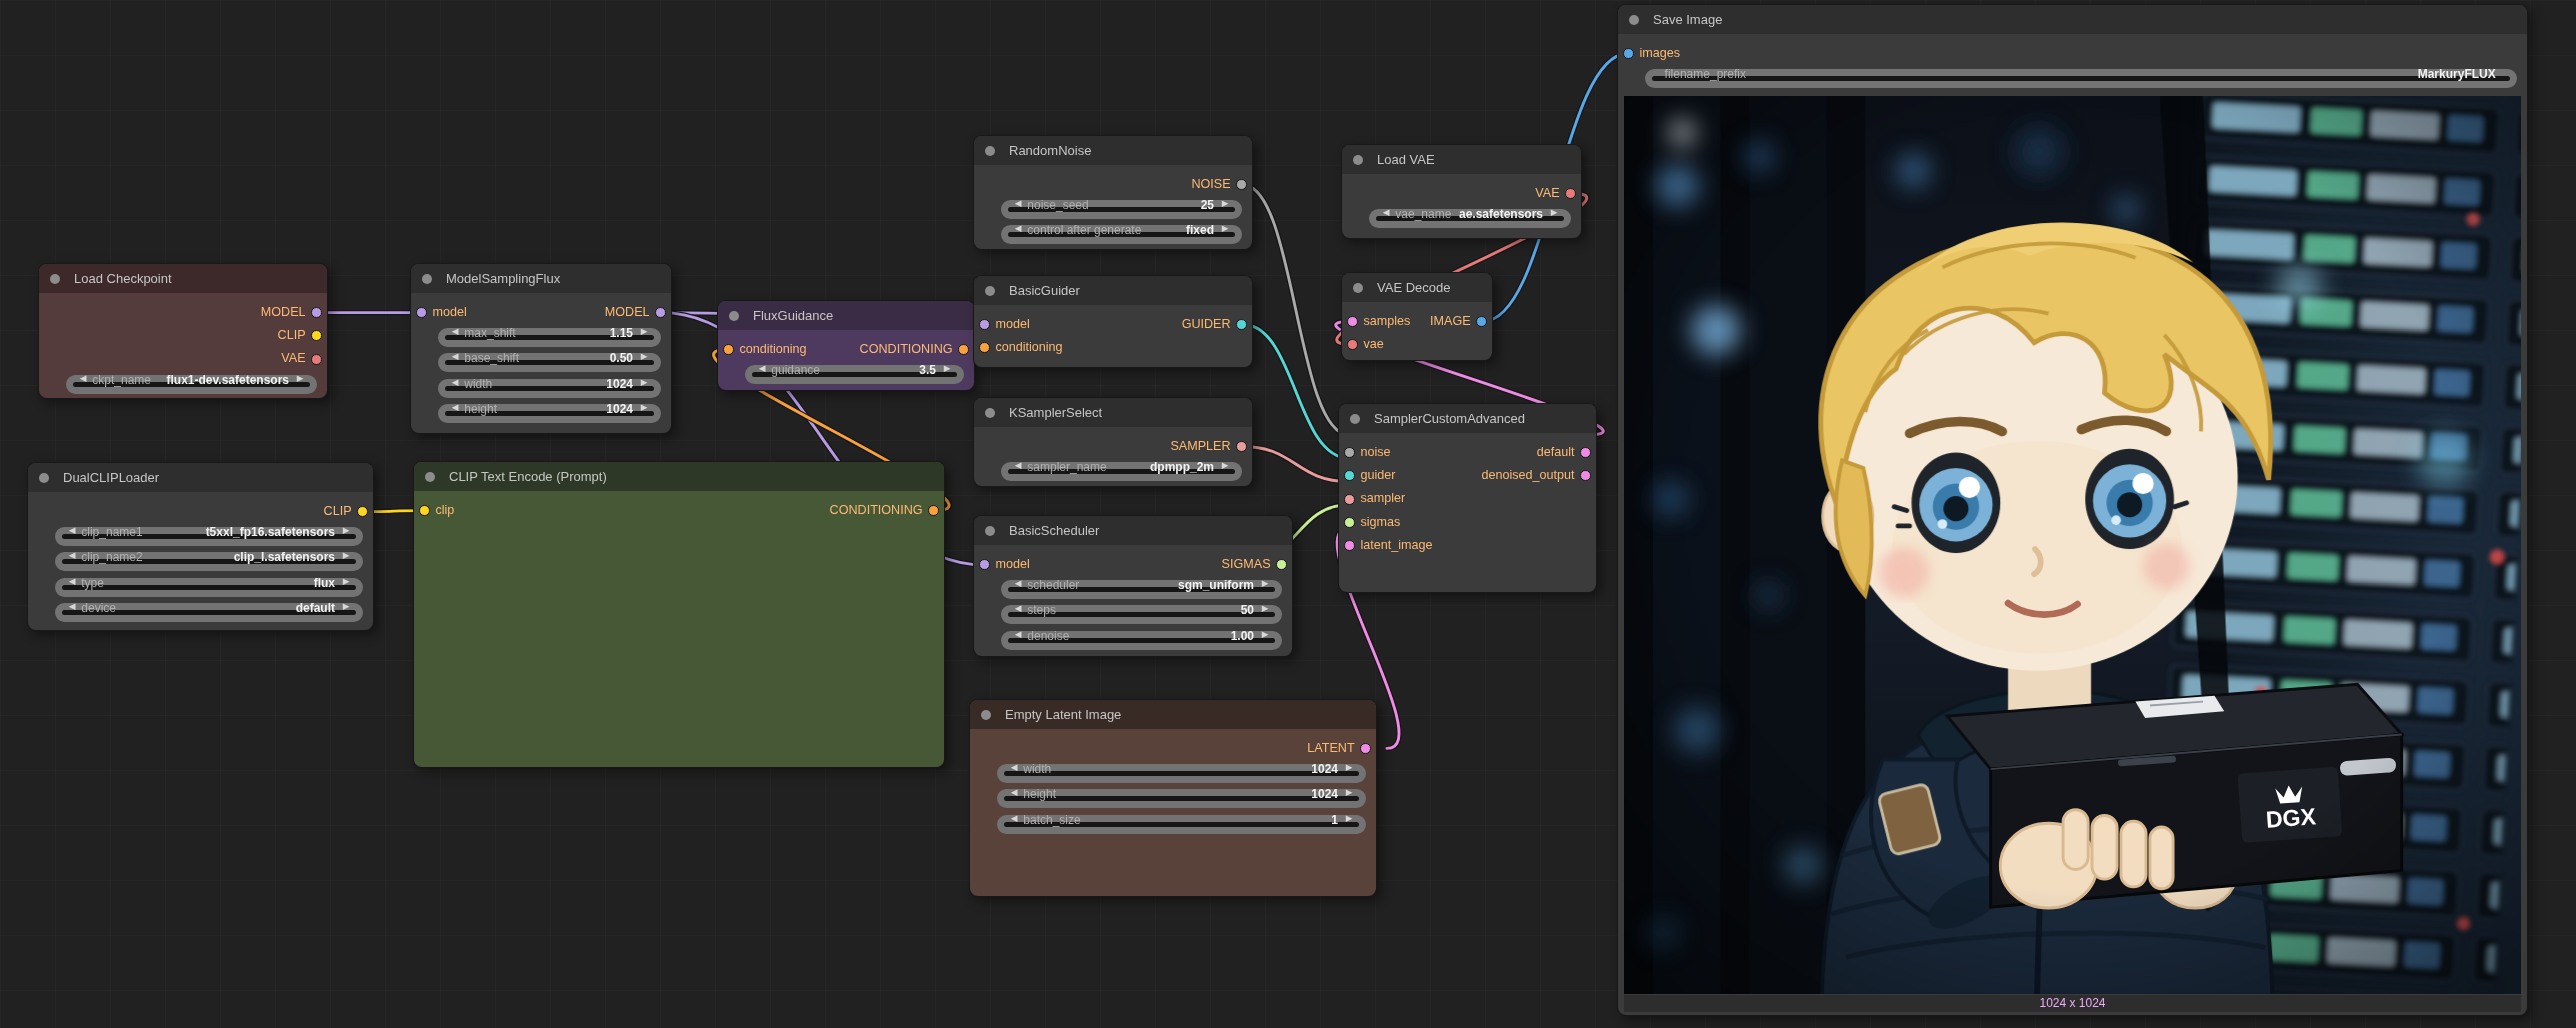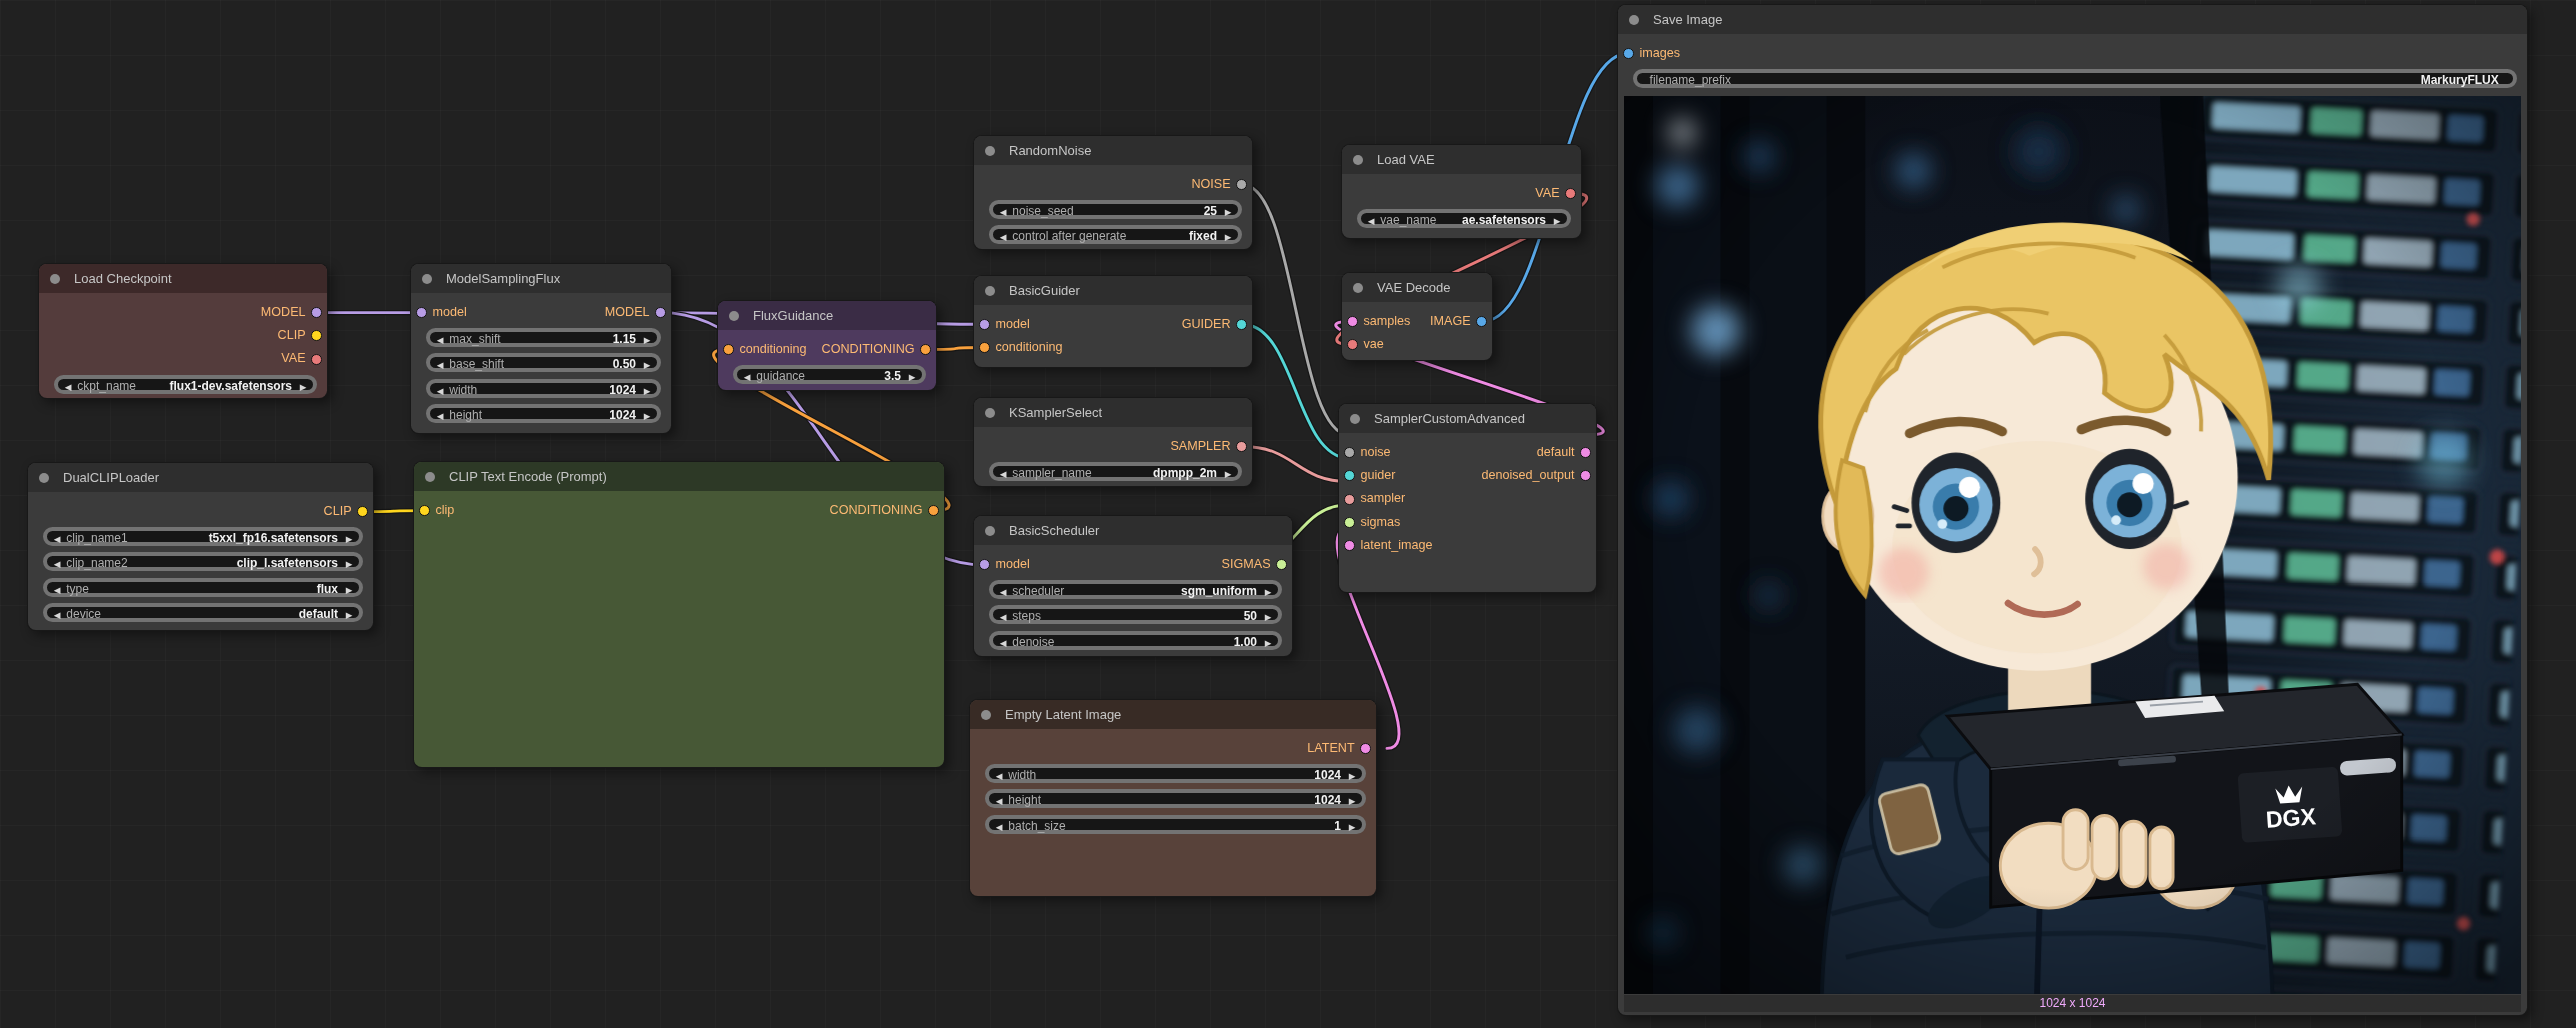--- a/index.html
+++ b/index.html
@@ -18,22 +18,22 @@
   .node.purple{--hdr:#3a2c45;--bod:#4e3a5e;}
   .node.green{--hdr:#2d3926;--bod:#475836;}
   .node.brown{--hdr:#382b25;--bod:#58423a;}
   .node-header{position:absolute;left:0;right:0;top:0;height:29px;background:var(--hdr);
     border-radius:7.8px 7.8px 0 0;}
   .node-title{position:absolute;left:35px;top:0;line-height:29px;font-size:13px;color:#c6c6c6;white-space:nowrap;}
   .collapse-dot{position:absolute;left:10.7px;top:9.7px;width:10.7px;height:10.7px;border-radius:50%;background:#8c8c8c;}
   .slot-dot{position:absolute;width:10.7px;height:10.7px;border-radius:50%;border:1px solid #161616;box-sizing:border-box;}
   .slot-label{position:absolute;font-size:12.6px;color:#fdba74;line-height:23px;white-space:nowrap;}
   .slot-label.out{text-align:right;}
-  .widget{position:absolute;left:15px;right:9.7px;height:19.4px;border-radius:9.7px;background:#161616;
-    border:4px solid #737373;box-sizing:border-box;display:flex;align-items:flex-start;padding:0 6.8px;
+  .widget{position:absolute;left:27px;right:9.7px;height:19.4px;border-radius:9.7px;background:#161616;
+    border:7px solid #737373;box-sizing:border-box;display:flex;align-items:flex-end;padding:0 6.8px;
     font-size:12px;color:#b0b0b0;}
   .widget .arr{font-size:8.7px;color:#d8d8d8;line-height:17.5px;}
   .widget .wlabel{margin:0 5.8px;white-space:nowrap;}
   .widget .spacer{flex:1;}
   .widget .wvalue{margin-right:7.8px;color:#f2f2f2;font-weight:700;white-space:nowrap;}
   .prompt-box{position:absolute;background:#232323;border-radius:3.9px;color:#e8e8e8;
     font-family:"DejaVu Sans Mono",monospace;font-size:12.6px;padding:5.8px 8.7px;white-space:pre-wrap;box-sizing:border-box;}
   .preview{position:absolute;background:#05080c;overflow:hidden;}
   .preview svg{display:block;width:100%;height:100%;}
   .img-caption{position:absolute;background:#2d2d2d;color:#f0abfc;font-size:12px;text-align:center;}
@@ -122,21 +122,21 @@
         <span class="arr">▶</span>
       </div>
       <div class="widget" style="top: 140px;">
         <span class="arr">◀</span>
         <span class="wlabel">height</span>
         <span class="spacer"></span>
         <span class="wvalue">1024</span>
         <span class="arr">▶</span>
       </div>
     </div>
-    <div class="node purple" style="left: 718px; top: 301px; width: 218px; height: 89px;">
+    <div class="node purple" style="left: 718px; top: 301px; width: 218px; height: 89px; padding-left: 38px;">
       <div class="node-header">
         <span class="collapse-dot"></span>
         <span class="node-title">FluxGuidance</span>
       </div>
       <span class="slot-dot" style="left: 4.9px; top: 43px; background: rgb(249, 161, 61);"></span>
       <span class="slot-label" style="left: 21.4px; top: 37px;">conditioning</span>
       <span class="slot-dot" style="right: 4.9px; top: 43px; background: rgb(249, 161, 61);"></span>
       <span class="slot-label out" style="right: 21.4px; top: 37px;">CONDITIONING</span>
       <div class="widget" style="top: 64px;">
         <span class="arr">◀</span>

